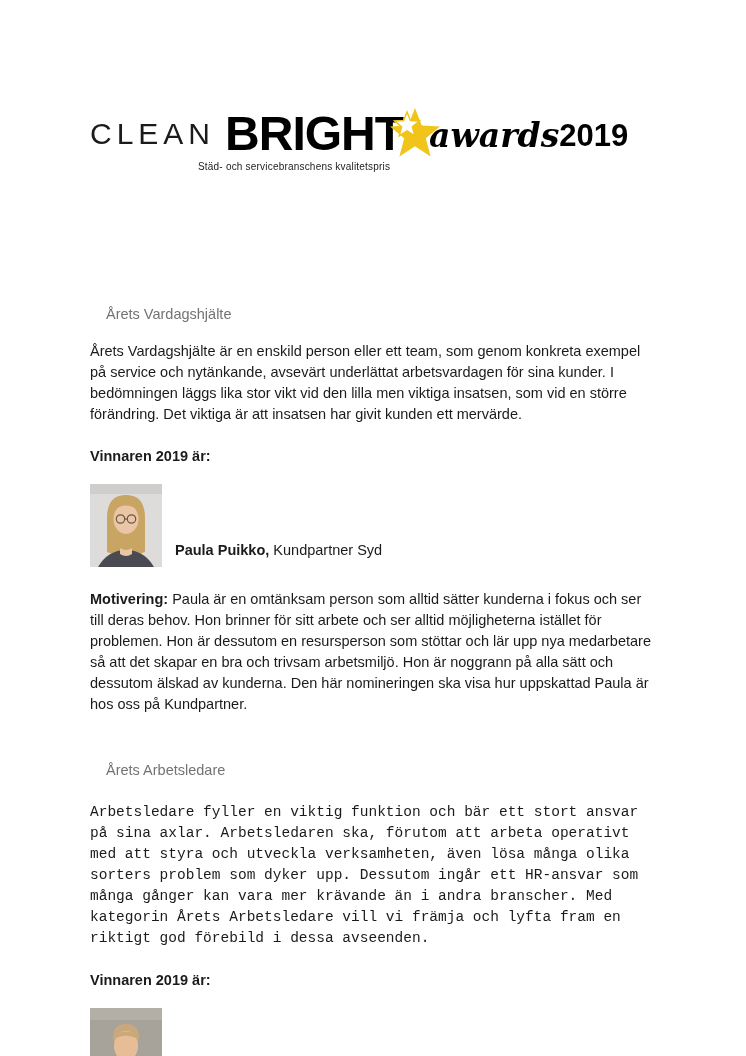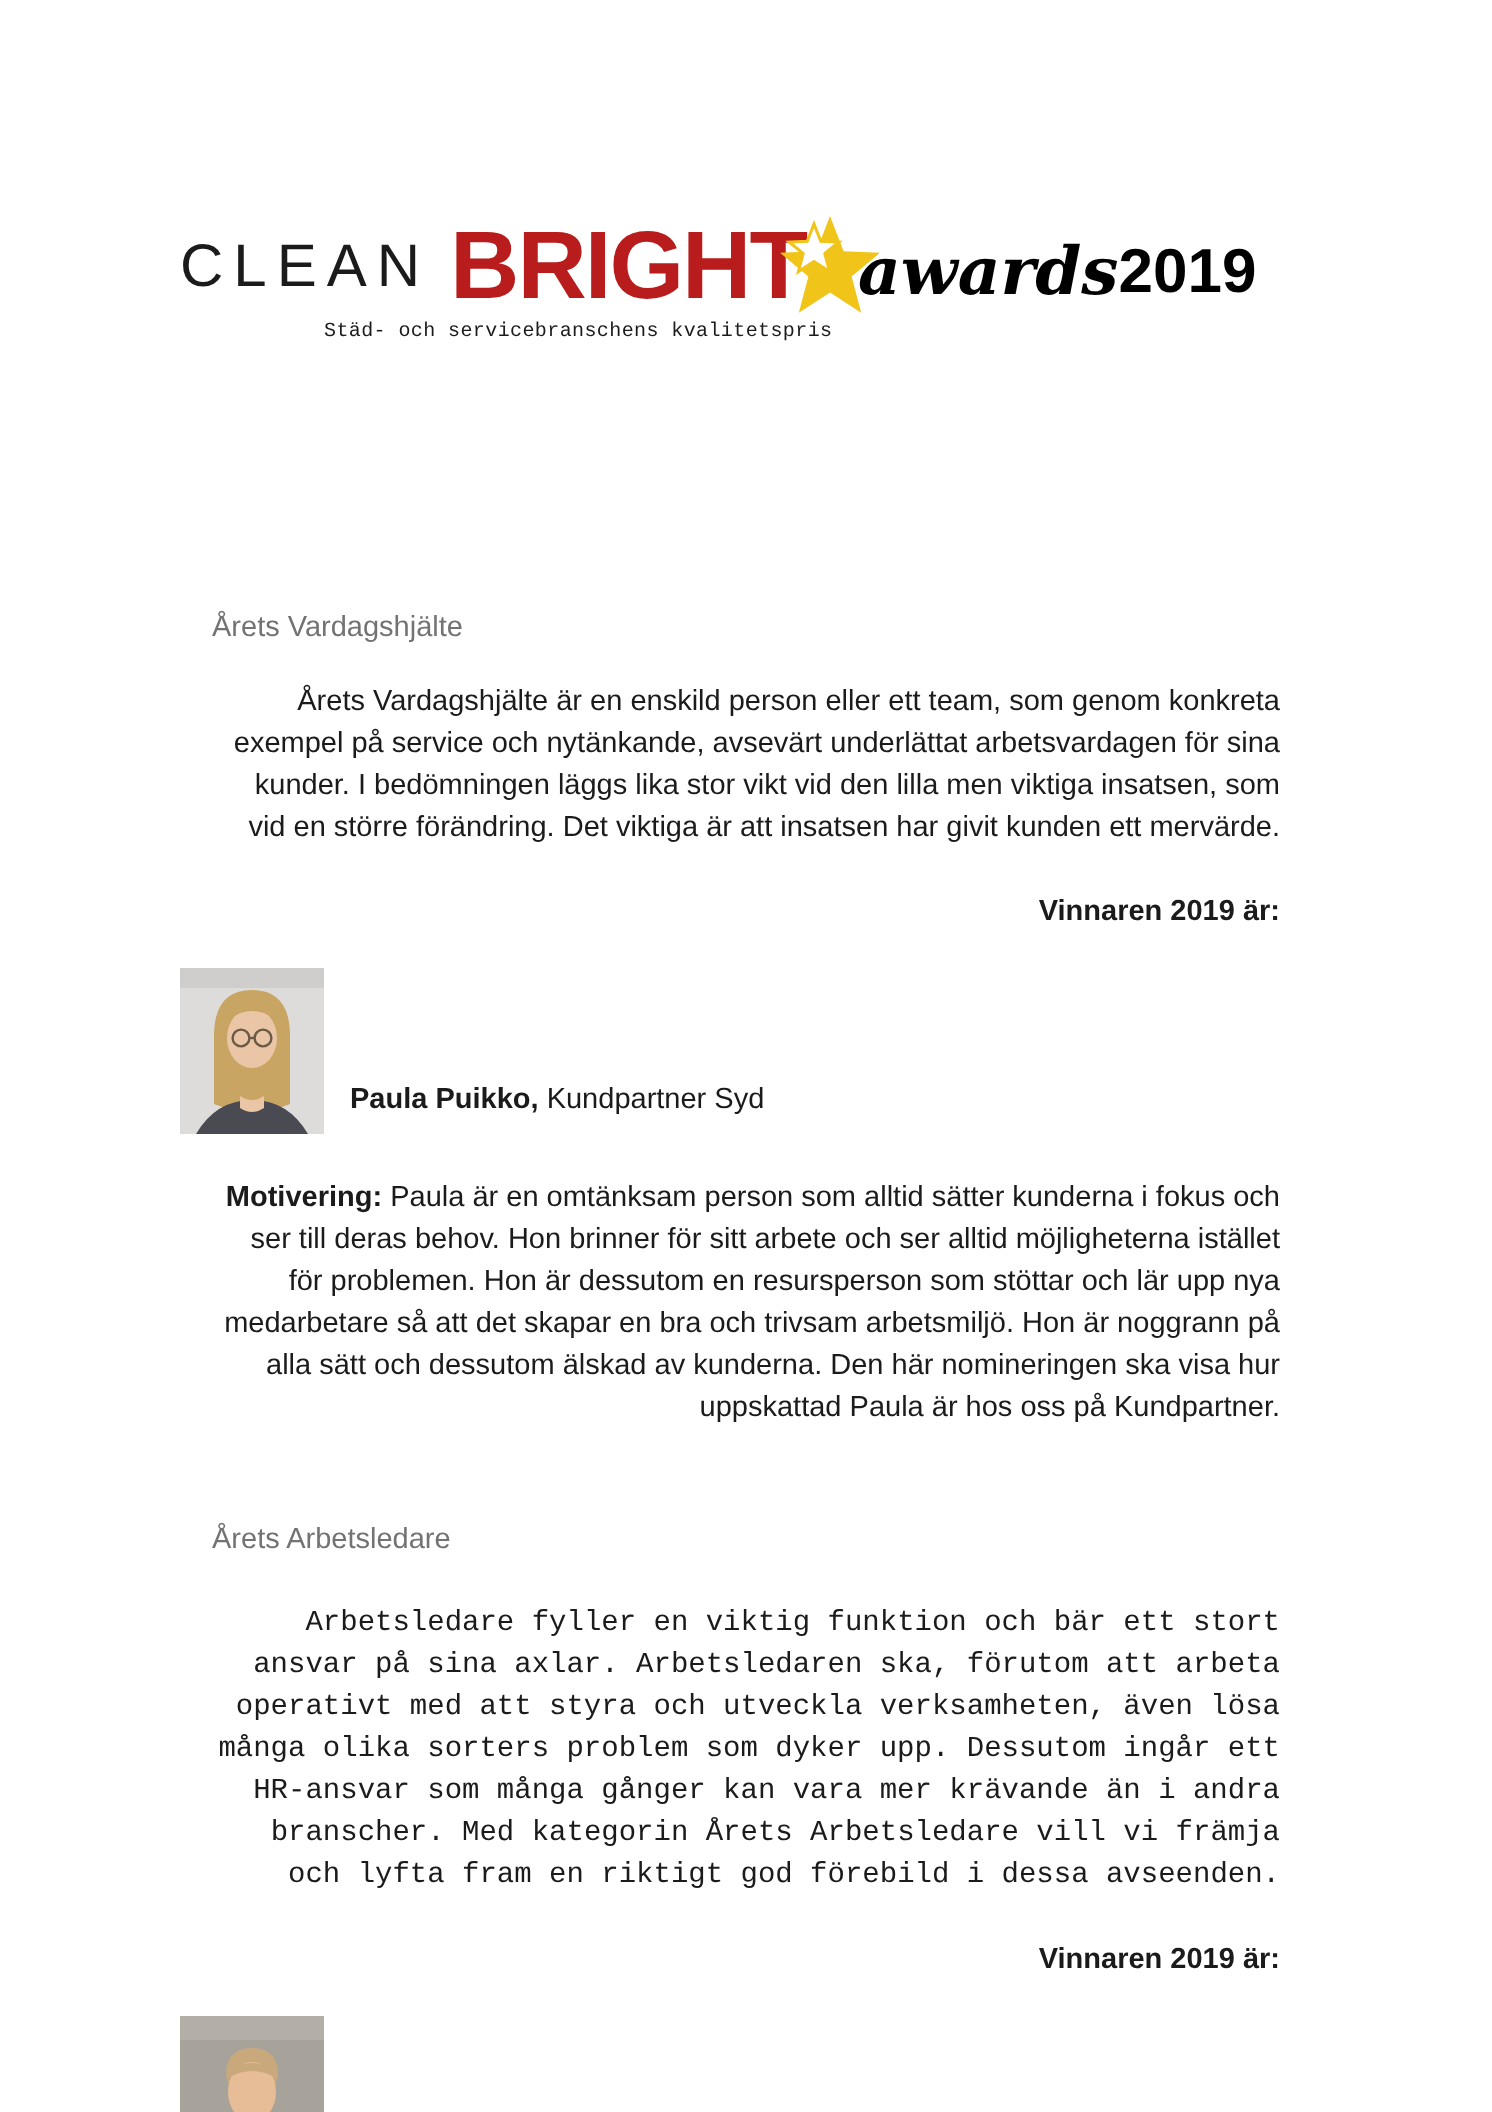--- a/index.html
+++ b/index.html
@@ -17,50 +17,49 @@
 
   
   .logo-block { position: absolute; top: 100px; left: 90px; }
   .logo-row { display: flex; align-items: flex-end; height: 58px; }
   .logo-clean {
     font-size: 30px; font-weight: 400; letter-spacing: 5px;
     color: #1b1b1b; padding-bottom: 7px;
   }
   .logo-bright {
     font-size: 48px; font-weight: 800; letter-spacing: -1px;
-    color: #b91c1c; margin-left: 10px; line-height: 1;
+    color: #000000; margin-left: 10px; line-height: 1;
   }
   .logo-star {
     width: 56px; height: 56px; margin-left: -16px; margin-right: -14px;
     position: relative; top: 4px; z-index: 2; flex: 0 0 auto;
   }
   .logo-awards {
     font-family: "DejaVu Serif", serif;
     font-style: italic; font-weight: 600; font-size: 33px;
     color: #000000; padding-bottom: 3px; z-index: 1;
   }
   .logo-year {
     font-size: 31px; font-weight: 700; color: #000000; padding-bottom: 4px;
   }
   .logo-tagline {
-    font-size: 10px; color: #1b1b1b; margin-top: 3px; margin-left: 72px;
+    font-size: 10px; color: #1b1b1b; margin-top: 3px; margin-left: 108px;
     letter-spacing: 0.2px;
-    font-family: Liberation Mono, monospace;
   }
 
   
   .content {
     position: absolute; top: 288px; left: 90px; width: 566px;
     font-size: 14.5px; line-height: 21px;
   }
   .red-heading {
     color: #737373; font-weight: 400; font-size: 14.5px;
     margin: 16px; line-height: 21px;
   }
-  p { margin: 16px; text-align: right; }
+  p { margin: 0; }
   .body-par { margin-top: 0; }
   .winner-label { font-weight: 700; margin-top: 21px; }
   .bold { font-weight: 700; }
 
   .photo-row { display: flex; align-items: flex-end; margin-top: 17px; }
   .photo { flex: 0 0 auto; display: block; }
   .photo svg { display: block; }
   .caption { margin-left: 13px; padding-bottom: 6px; }
 
   .motivation { margin-top: 22px; }

